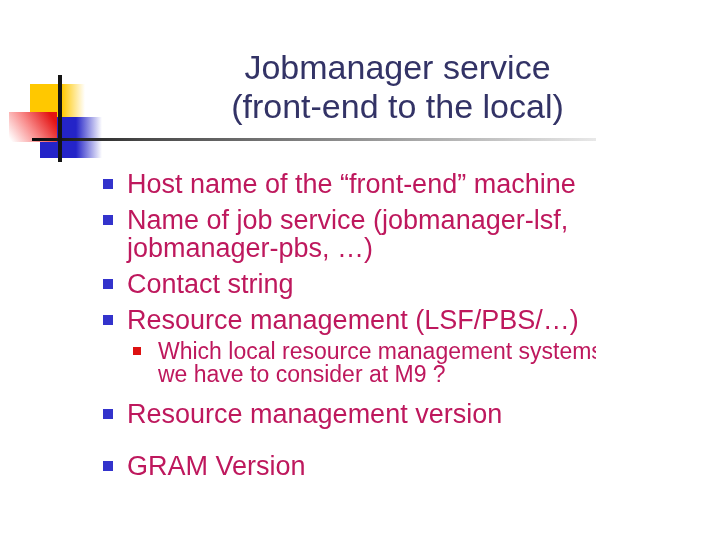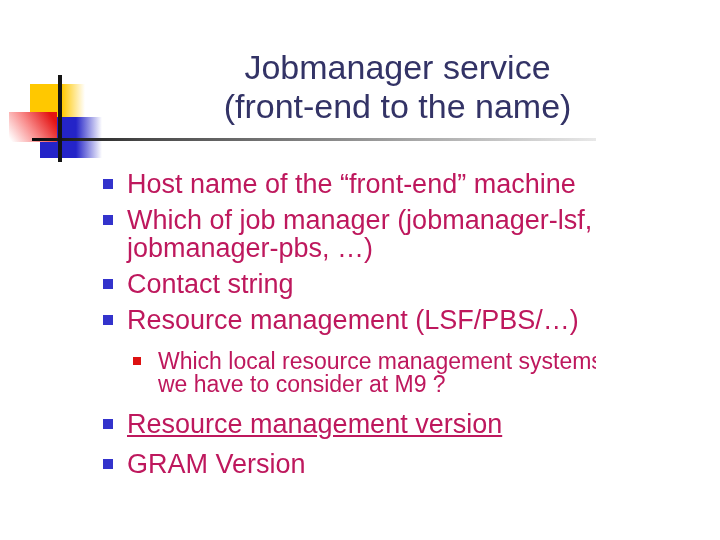--- a/index.html
+++ b/index.html
@@ -85,22 +85,22 @@
   }
   .item.l2 {
     font-size: 23px;
     line-height: 23px;
     margin-left: 30px;
     padding-left: 25px;
     max-width: 505px;
     margin-bottom: 14px;
   }
   .item.l1.last { margin-bottom: 8px; }
-  .item.l1.pre-sub { margin-bottom: 16px; }
-  .item.l1.post-sub { margin-bottom: 12px; text-decoration: underline; }
+  .item.l1.pre-sub { margin-bottom: 6px; }
+  .item.l1.post-sub { margin-bottom: 24px; }
   .sq1 {
     position: absolute;
     left: 0; top: 9px;
     width: 10px; height: 10px;
     background: #3333cc;
   }
   .sq2 {
     position: absolute;
     left: 0; top: 7px;
     width: 8px; height: 8px;
@@ -113,33 +113,33 @@
 <div class="slide">
 
   <div class="deco-yellow"></div>
   <div class="deco-blue"></div>
   <div class="deco-red"></div>
   <div class="deco-vline"></div>
   <div class="deco-hline"></div>
 
   <div class="title">
     <div>Jobmanager service</div>
-    <div>(front-end to the name)</div>
+    <div>(front-end to the local)</div>
   </div>
 
   <div class="list">
 
     <div class="item l1">
       <span class="sq1"></span>
       <span>Host name of the “front-end” machine</span>
     </div>
 
     <div class="item l1">
       <span class="sq1"></span>
-      <span>Which of job manager (jobmanager-lsf, jobmanager-pbs, …)</span>
+      <span>Name of job service (jobmanager-lsf, jobmanager-pbs, …)</span>
     </div>
 
     <div class="item l1">
       <span class="sq1"></span>
       <span>Contact string</span>
     </div>
 
     <div class="item l1 pre-sub">
       <span class="sq1"></span>
       <span>Resource management (LSF/PBS/…)</span>

